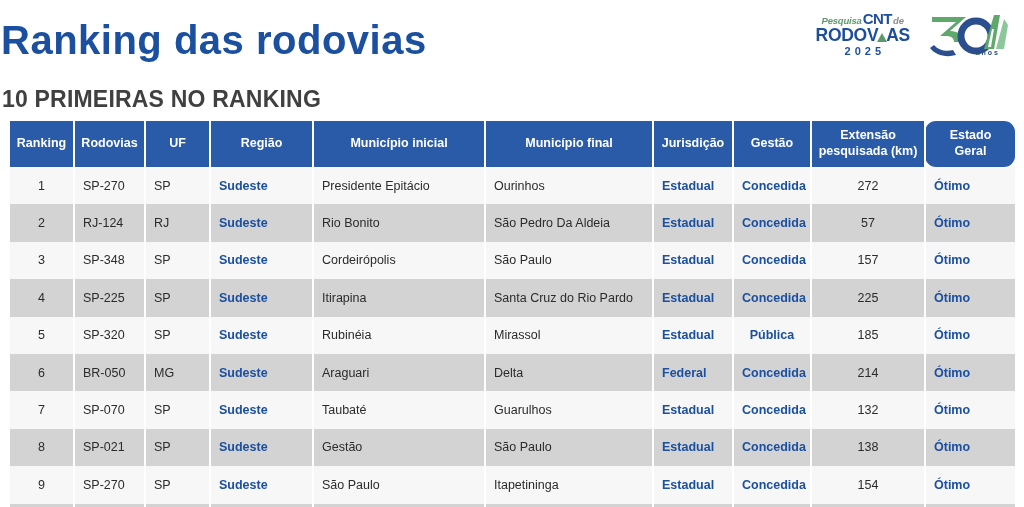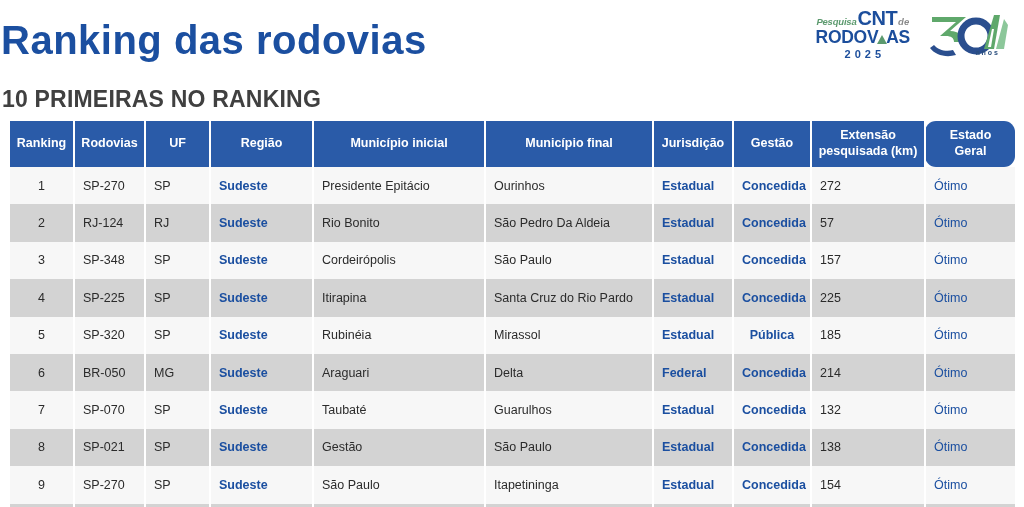--- a/index.html
+++ b/index.html
@@ -62,21 +62,21 @@
     gap: 1px;
   }
   .cnt-pesquisa {
     font-size: 9.5px;
     font-style: italic;
     font-weight: bold;
     color: #5C9A6E;
     letter-spacing: -0.2px;
   }
   .cnt-cnt {
-    font-size: 20px;
+    font-size: 15px;
     font-weight: bold;
     color: #1C4E9C;
     letter-spacing: -0.5px;
   }
   .cnt-de {
     font-size: 9.5px;
     font-style: italic;
     font-weight: bold;
     color: #8A8A8A;
   }
@@ -159,22 +159,22 @@
   tbody tr.row-even td { background: #D3D3D3; }
 
   
   .c-rank   { text-align: center; }
   .c-road   { text-align: left; }
   .c-uf     { text-align: left; }
   .c-region { text-align: left;  color: #1B4FA0 !important; font-weight: bold; }
   .c-muni   { text-align: left; }
   .c-jur    { text-align: left;  color: #1B4FA0 !important; font-weight: bold; }
   .c-ges    { text-align: center;  color: #1B4FA0 !important; font-weight: bold; }
-  .c-ext    { text-align: left; }
-  .c-est    { text-align: left;  color: #1B4FA0 !important; font-weight: normal; margin-top: 28px; }
+  .c-ext    { text-align: center; }
+  .c-est    { text-align: left;  color: #1B4FA0 !important; font-weight: bold; margin-top: 28px; }
 </style>
 </head>
 <body>
 
 <div id="slide-title">Ranking das rodovias</div>
 
 <div id="slide-subtitle">10 PRIMEIRAS NO RANKING</div>
 
 <div id="logo-area">
 

